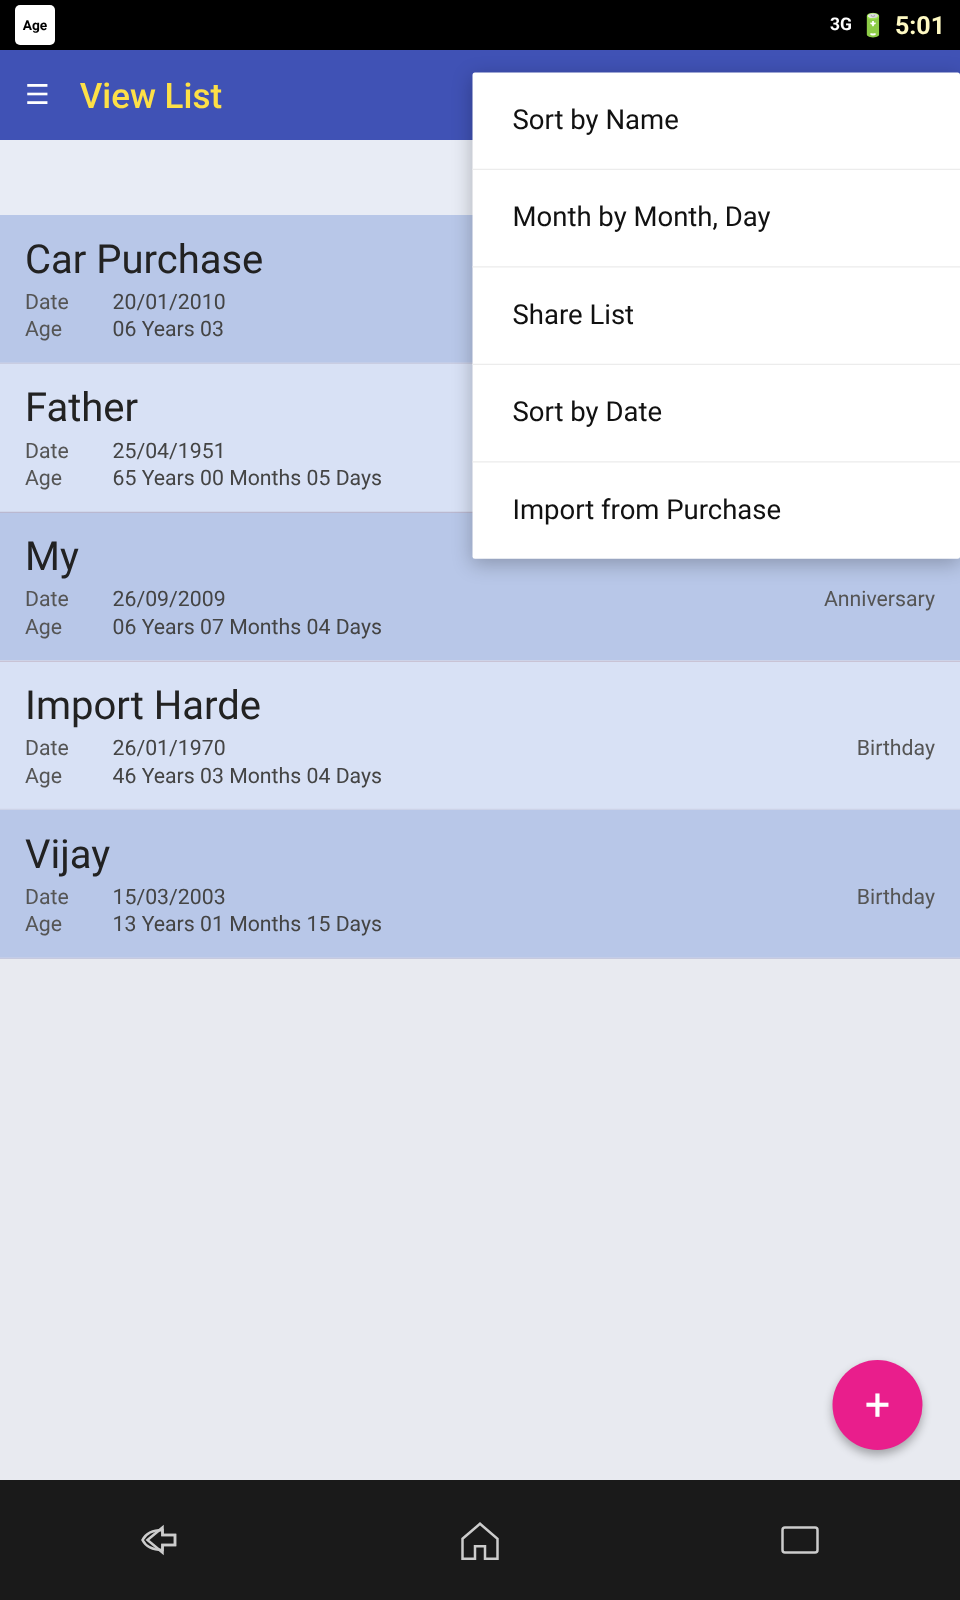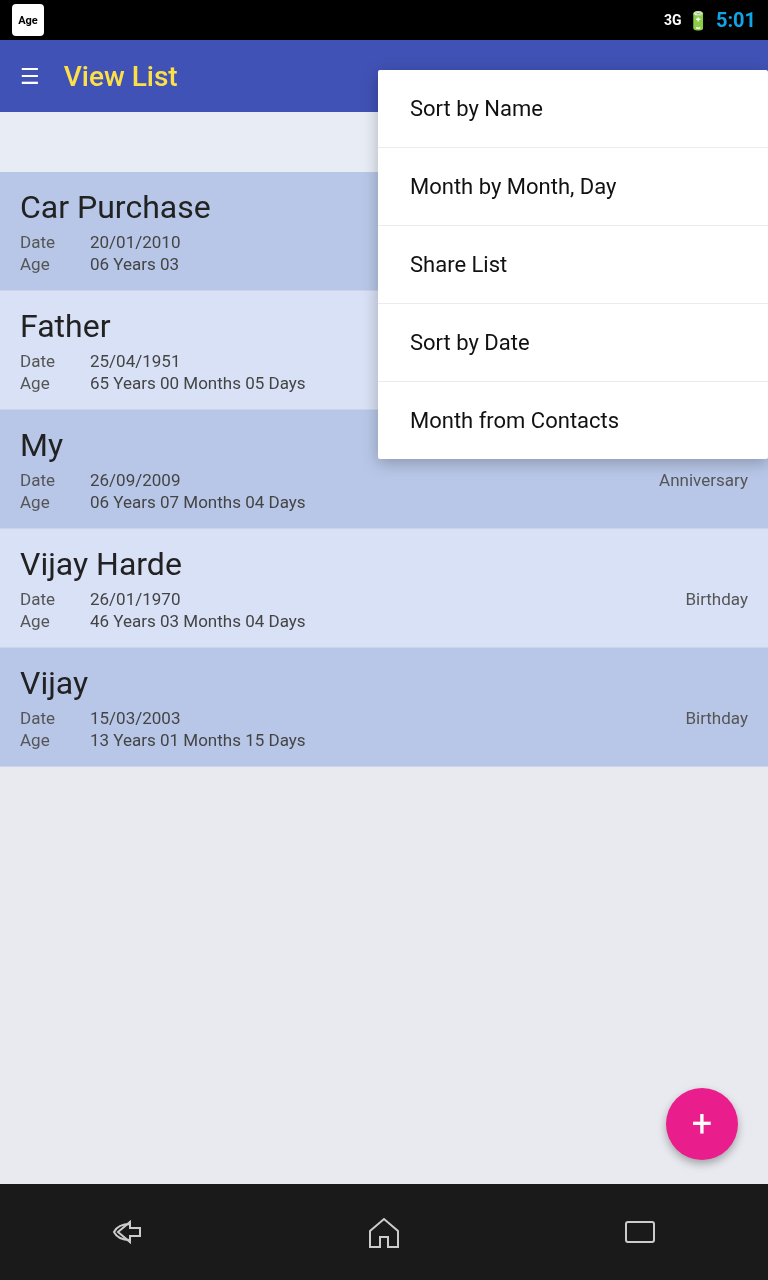--- a/index.html
+++ b/index.html
@@ -44,21 +44,21 @@
       gap: 6px;
       font-size: 18px;
       font-weight: bold;
     }
     .signal-icon, .battery-icon {
       font-size: 14px;
     }
     .time {
       font-size: 20px;
       font-weight: bold;
-      color: #0ea5e9;
+      color: #fef9c3;
     }
 
     
     .app-bar {
       background: #4052b5;
       height: 72px;
       display: flex;
       align-items: center;
       padding: 0 20px;
       gap: 24px;
@@ -164,21 +164,21 @@
       display: flex;
       align-items: center;
       justify-content: center;
       width: 80px;
       height: 60px;
     }
 
     
     .dropdown-menu {
       position: absolute;
-      top: 70px;
+      top: 58px;
       right: 0;
       width: 390px;
       background: #fff;
       z-index: 100;
       box-shadow: 0 4px 16px rgba(0,0,0,0.25);
       border-radius: 2px;
     }
     .dropdown-item {
       padding: 26px 32px;
       font-size: 22px;
@@ -241,21 +241,21 @@
         <span class="item-label">Date</span>
         <span class="item-value">26/09/2009</span>
         <span class="item-type">Anniversary</span>
       </div>
       <div class="item-row">
         <span class="item-label">Age</span>
         <span class="item-value">06 Years 07 Months 04 Days</span>
       </div>
     </div>
     <div class="list-item normal">
-      <div class="item-name">Vijay Harde</div>
+      <div class="item-name">Import Harde</div>
       <div class="item-row">
         <span class="item-label">Date</span>
         <span class="item-value">26/01/1970</span>
         <span class="item-type">Birthday</span>
       </div>
       <div class="item-row">
         <span class="item-label">Age</span>
         <span class="item-value">46 Years 03 Months 04 Days</span>
       </div>
     </div>
@@ -271,21 +271,21 @@
         <span class="item-value">13 Years 01 Months 15 Days</span>
       </div>
     </div>
   </div>
 
 <div class="dropdown-menu" id="dropdown-menu">
 <div class="dropdown-item">Sort by Name</div>
     <div class="dropdown-item">Month by Month, Day</div>
     <div class="dropdown-item">Share List</div>
     <div class="dropdown-item">Sort by Date</div>
-    <div class="dropdown-item">Month from Contacts</div>
+    <div class="dropdown-item">Import from Purchase</div>
   </div>
 
 <div class="fab">+</div>
 
 <div class="bottom-nav">
   <div class="nav-btn">
     <svg width="36" height="28" viewBox="0 0 36 28" fill="none">
       <path d="M8 14 L20 4 L20 10 L30 10 L30 18 L20 18 L20 24 Z" stroke="#ccc" stroke-width="2" fill="none"></path>
       <path d="M4 14 Q8 6 20 6 L20 10 L30 10 L30 18 L20 18 L20 22 Q8 22 4 14Z" stroke="#ccc" stroke-width="2" fill="none"></path>
     </svg>

